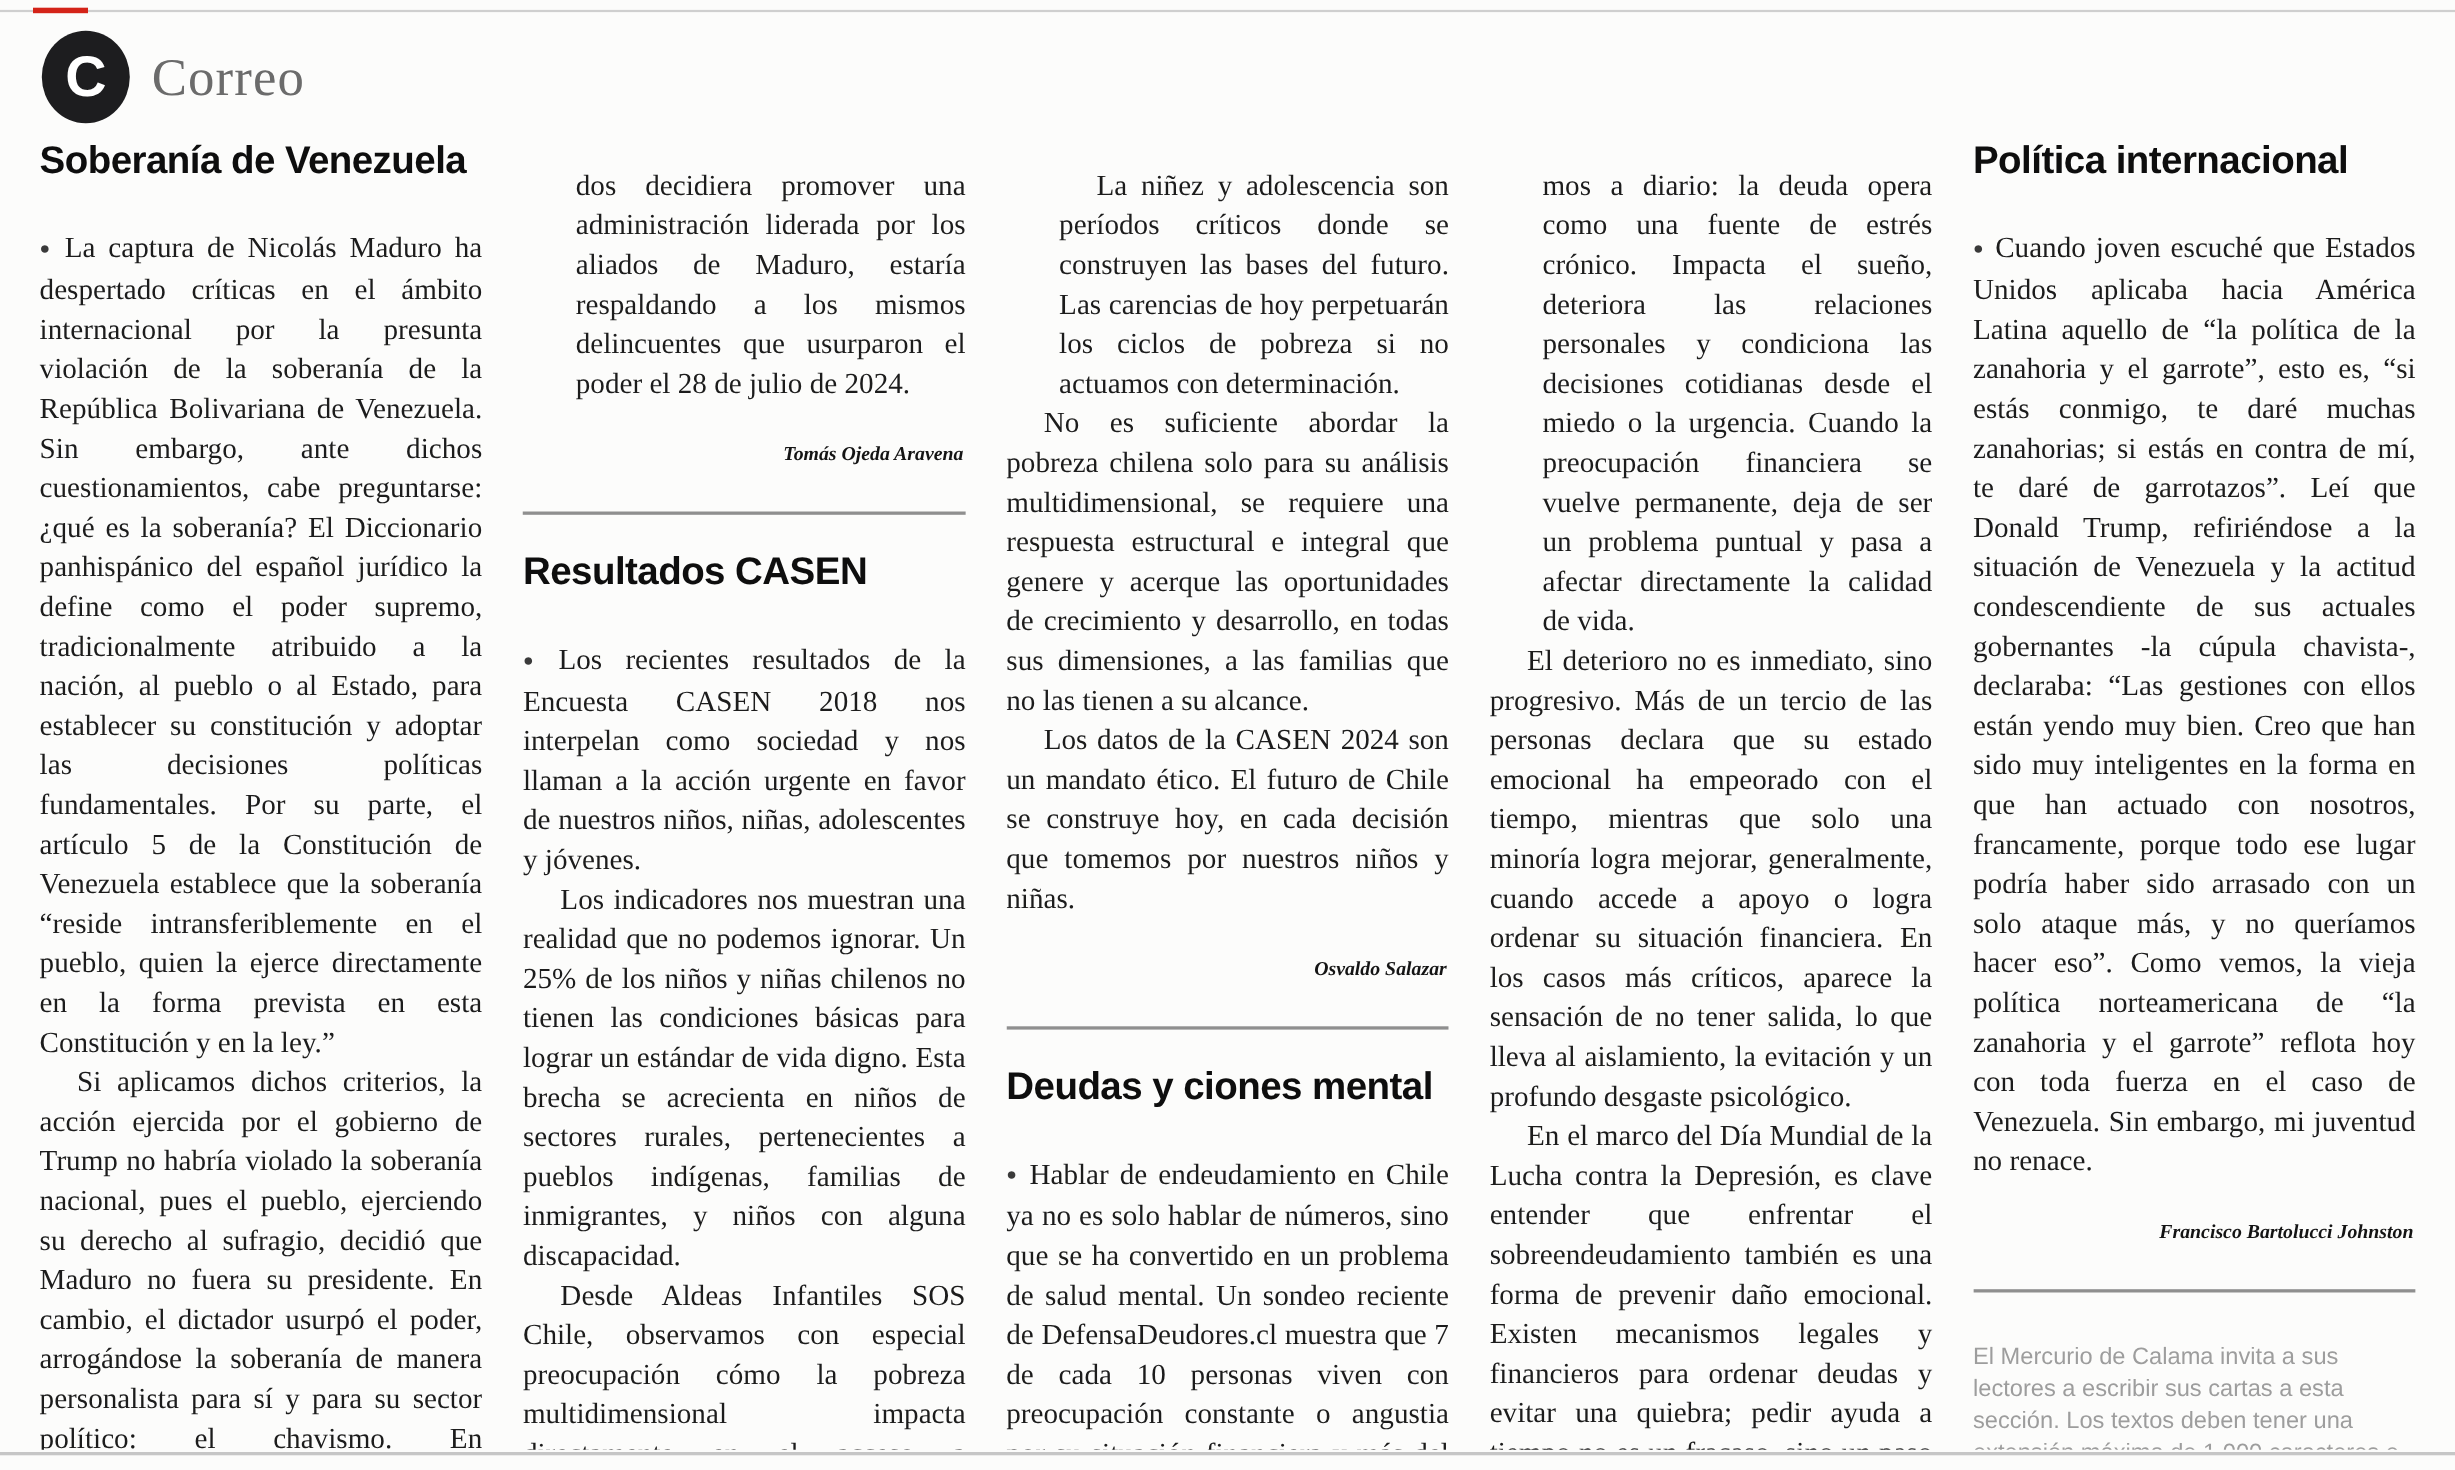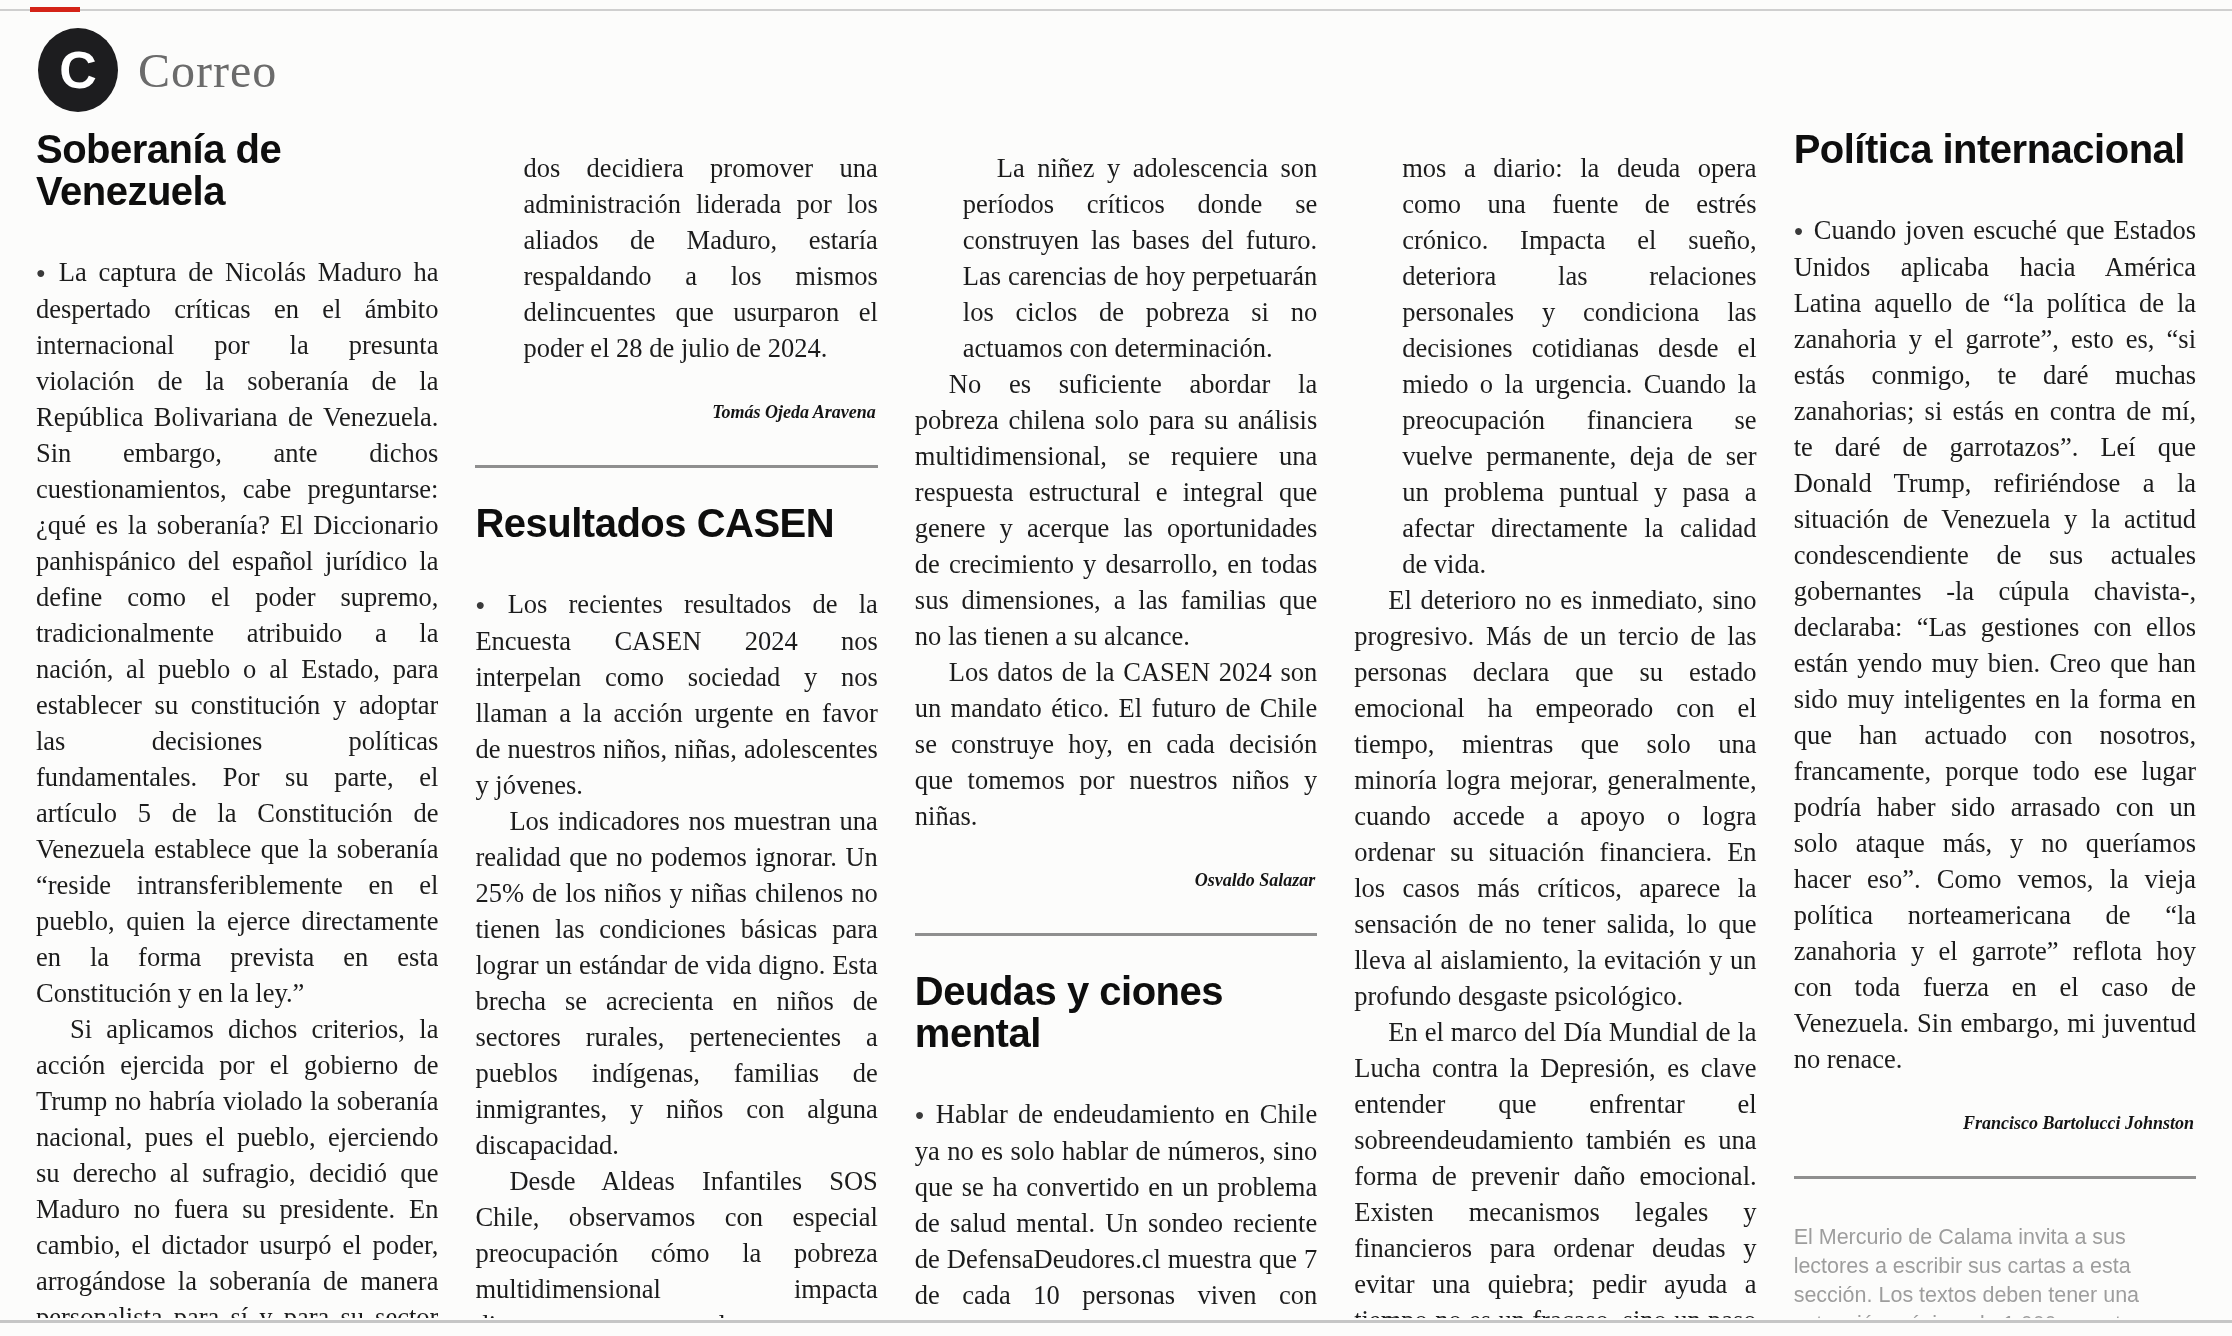--- a/index.html
+++ b/index.html
@@ -21,21 +21,21 @@
   }
   .section-title { font-family:"Liberation Serif", serif; font-size:48px; color:#6b6b6b; letter-spacing:1px; }
 
   .columns {
     position:absolute; top:122px; left:36px; right:36px; bottom:18px;
     display:flex; gap:37px;
   }
   .column { flex:1 1 0; min-width:0; overflow:hidden; }
 
   .letter-heading {
-    font-family:"Liberation Sans", sans-serif; font-weight:bold; font-size:40px;
+    font-family:"Liberation Sans", sans-serif; font-weight:bold; font-size:35px;
     letter-spacing:-0.5px; color:#0e0e0e; margin:6px 0 42px 0; line-height:1.05;
   }
   .para {
     font-size:26.5px; line-height:36px; text-align:justify; margin:0;
     color:var(--ink); hyphens:none;
   }
   .para.indent { text-indent:34px; }
   .column > .para:first-child { margin-top:28px;margin-left:48px; }
   .bullet { font-size:16px; color:#3a3a3a; margin-right:8px; vertical-align:3px; }
 
@@ -67,21 +67,21 @@
     <div class="column">
       <h2 class="letter-heading">Soberanía de Venezuela</h2>
       <p class="para"><span class="bullet">●</span><span>La captura de Nicolás Maduro ha despertado críticas en el ámbito internacional por la presunta violación de la soberanía de la República Bolivariana de Venezuela. Sin embargo, ante dichos cuestionamientos, cabe preguntarse: ¿qué es la soberanía? El Diccionario panhispánico del español jurídico la define como el poder supremo, tradicionalmente atribuido a la nación, al pueblo o al Estado, para establecer su constitución y adoptar las decisiones políticas fundamentales. Por su parte, el artículo 5 de la Constitución de Venezuela establece que la soberanía “reside intransferiblemente en el pueblo, quien la ejerce directamente en la forma prevista en esta Constitución y en la ley.”</span></p>
       <p class="para indent"><span>Si aplicamos dichos criterios, la acción ejercida por el gobierno de Trump no habría violado la soberanía nacional, pues el pueblo, ejerciendo su derecho al sufragio, decidió que Maduro no fuera su presidente. En cambio, el dictador usurpó el poder, arrogándose la soberanía de manera personalista para sí y para su sector político: el chavismo. En consecuencia, la soberanía ejercida por el pueblo venezolano ha otorgado la investidura presidencial a Edmundo González Urrutia. Por lo tanto, si Estados Uni-</span></p>
     </div>
     <div class="column">
       <p class="para"><span>dos decidiera promover una administración liderada por los aliados de Maduro, estaría respaldando a los mismos delincuentes que usurparon el poder el 28 de julio de 2024.</span></p>
       <div class="signature">Tomás Ojeda Aravena</div>
       <div class="divider"></div>
       <h2 class="letter-heading">Resultados CASEN</h2>
-      <p class="para"><span class="bullet">●</span><span>Los recientes resultados de la Encuesta CASEN 2024 nos interpelan como sociedad y nos llaman a la acción urgente en favor de nuestros niños, niñas, adolescentes y jóvenes.</span></p>
+      <p class="para"><span class="bullet">●</span><span>Los recientes resultados de la Encuesta CASEN 2018 nos interpelan como sociedad y nos llaman a la acción urgente en favor de nuestros niños, niñas, adolescentes y jóvenes.</span></p>
       <p class="para indent"><span>Los indicadores nos muestran una realidad que no podemos ignorar. Un 25% de los niños y niñas chilenos no tienen las condiciones básicas para lograr un estándar de vida digno. Esta brecha se acrecienta en niños de sectores rurales, pertenecientes a pueblos indígenas, familias de inmigrantes, y niños con alguna discapacidad.</span></p>
       <p class="para indent"><span>Desde Aldeas Infantiles SOS Chile, observamos con especial preocupación cómo la pobreza multidimensional impacta directamente en el acceso a educación de calidad, salud, vivienda digna y entornos protectores. Cada estadística representa una historia real: un niño sin alimentación adecuada, una adolescente que abandona sus estudios, un joven con aspira-</span></p>
     </div>
     <div class="column">
       <p class="para indent"><span>La niñez y adolescencia son períodos críticos donde se construyen las bases del futuro. Las carencias de hoy perpetuarán los ciclos de pobreza si no actuamos con determinación.</span></p>
       <p class="para indent"><span>No es suficiente abordar la pobreza chilena solo para su análisis multidimensional, se requiere una respuesta estructural e integral que genere y acerque las oportunidades de crecimiento y desarrollo, en todas sus dimensiones, a las familias que no las tienen a su alcance.</span></p>
       <p class="para indent"><span>Los datos de la CASEN 2024 son un mandato ético. El futuro de Chile se construye hoy, en cada decisión que tomemos por nuestros niños y niñas.</span></p>
       <div class="signature">Osvaldo Salazar</div>
       <div class="divider"></div>
       <h2 class="letter-heading">Deudas y ciones mental</h2>

